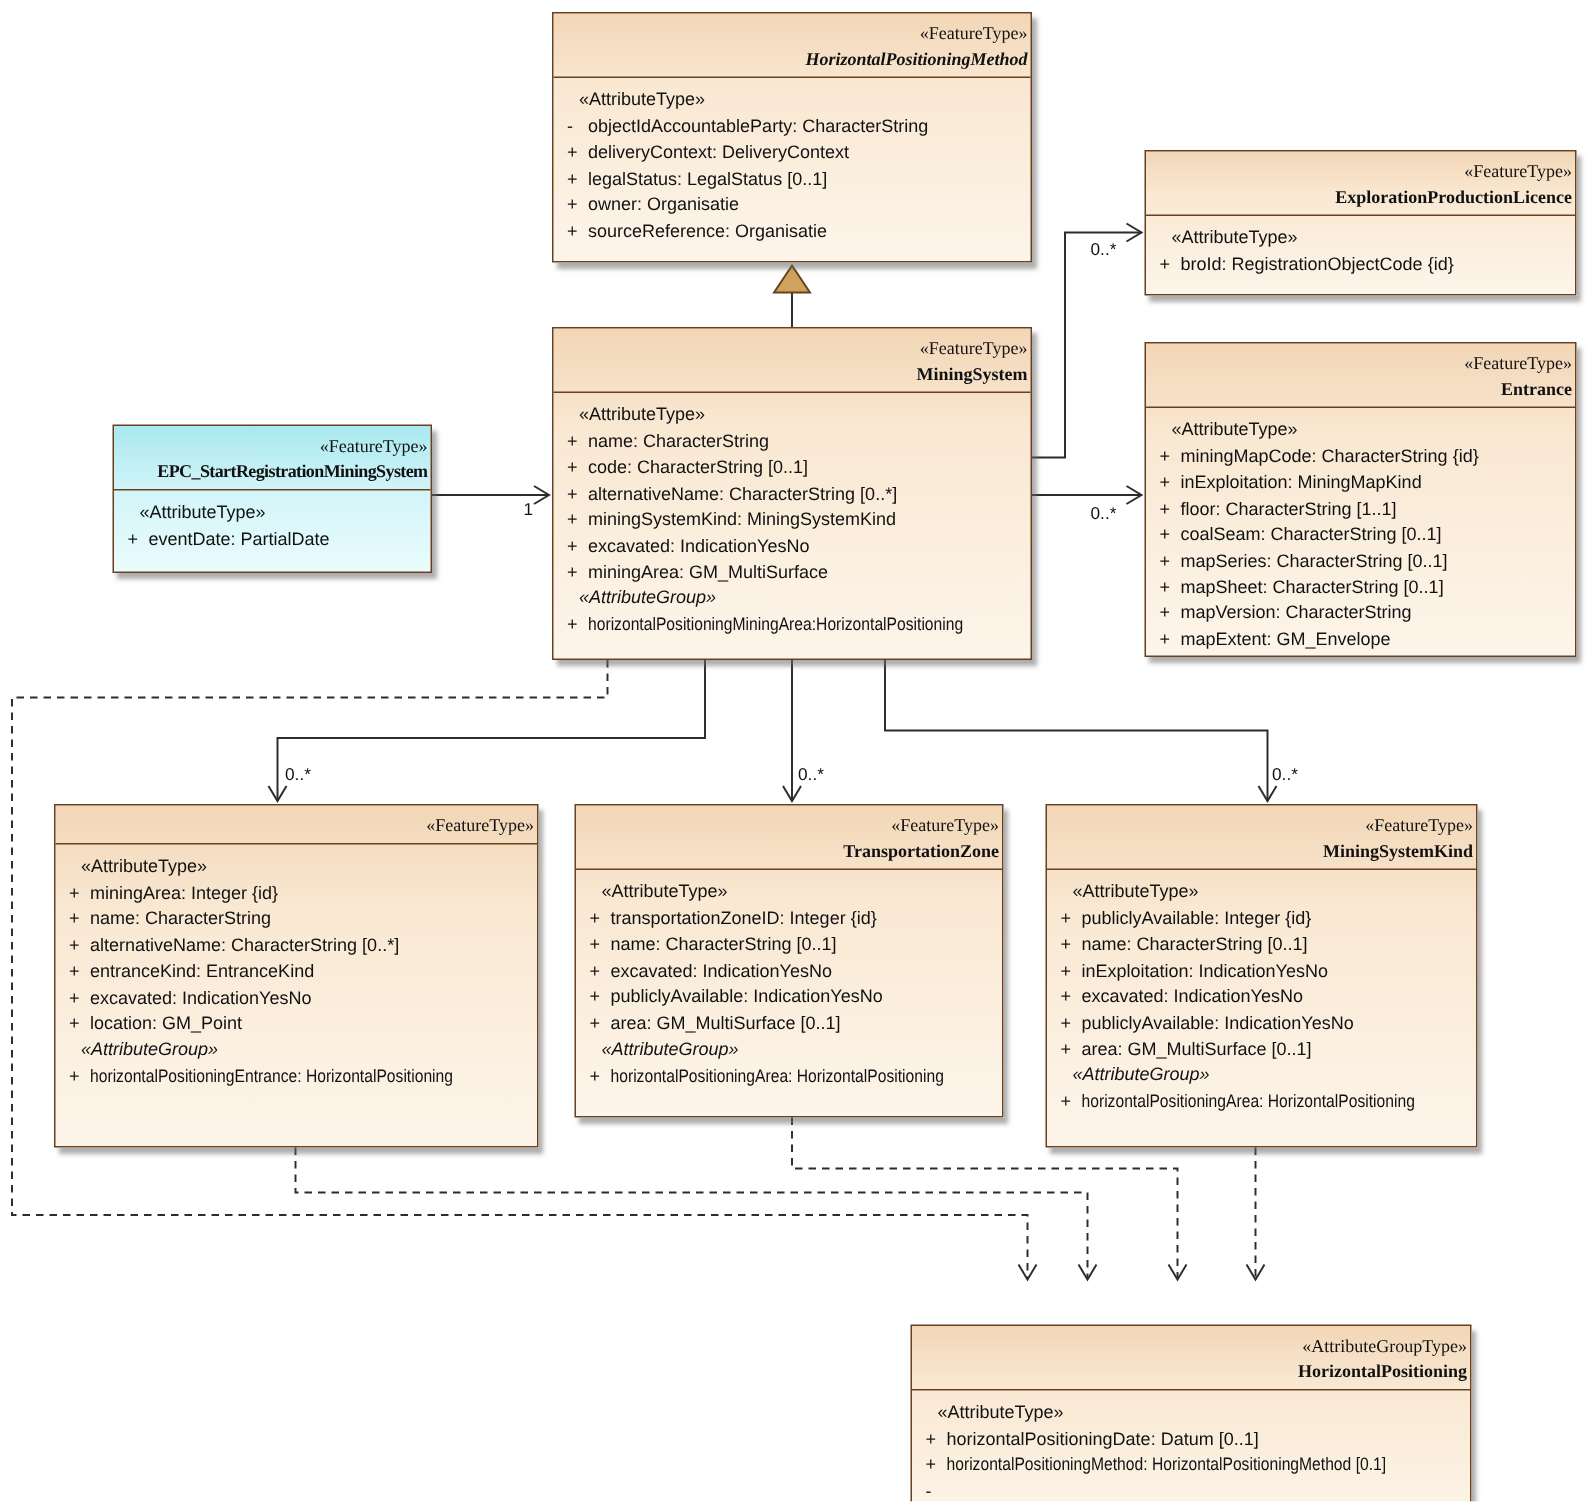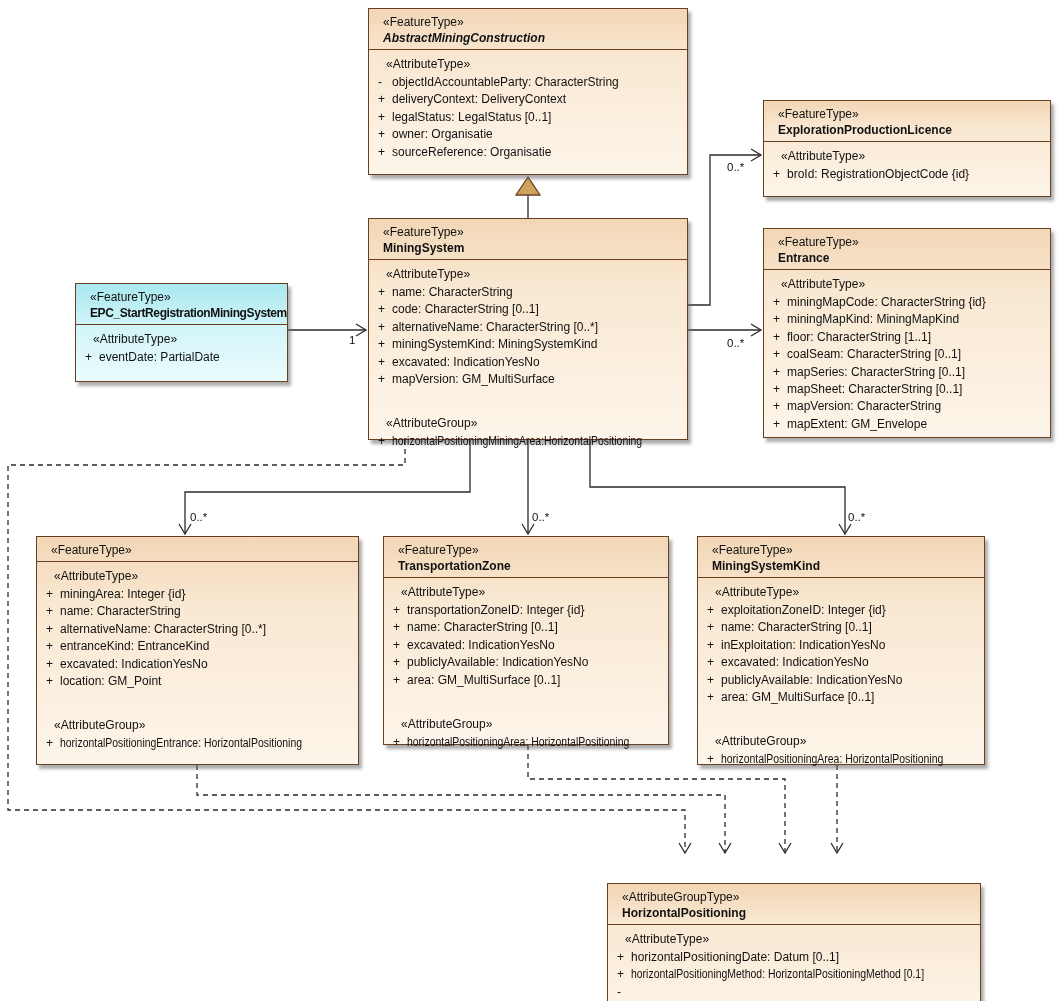--- a/index.html
+++ b/index.html
@@ -10,28 +10,28 @@
   .uml-class {
     position:absolute; z-index:2;
     border:1.4px solid #69401f;
     background:linear-gradient(180deg,#f2d6b6 0%, #f9e8d2 30%, #fdf5ea 100%);
     box-shadow:3px 4px 3px rgba(105,105,105,0.55);
     font-size:12px;
   }
   .uml-class.cyan {
     background:linear-gradient(180deg,#a9e8ef 0%, #d2f5f9 45%, #eafcfd 100%);
   }
-  .uml-hdr { text-align:left; padding:6px 14px 4px; border-bottom:1.4px solid #69401f; }
+  .uml-hdr { text-align:right; padding:6px 2px 4px; border-bottom:1.4px solid #69401f;font-family:Liberation Serif, serif; }
   .stereo { font-size:12px; }
   .cname { font-weight:bold; font-size:12px; margin-top:2px; }
   .cname.abstract { font-style:italic; }
   .cname.tight { letter-spacing:-0.4px; }
   .uml-body { padding:6px 2px 2px; }
   .sec-hdr { padding-left:15px; line-height:17px; margin-bottom:1px; white-space:nowrap; }
-  .grp { margin-top:27px; }
+  .grp { margin-top:0;font-style:italic; }
   .row { display:flex; line-height:17.4px; white-space:nowrap; }
   .vis { width:21px; padding-left:7px; flex:none; }
   .txt { display:inline-block; }
   .txt.squeeze { transform:scaleX(0.87); transform-origin:0 50%; }
   .mult { position:absolute; z-index:3; font-size:11.5px; color:#111; white-space:nowrap; }
 </style>
 </head>
 <body>
 
 <div class="canvas">
@@ -77,21 +77,21 @@
   <span class="mult" style="left:349px;top:334px">1</span>
   <span class="mult" style="left:727px;top:161px">0..*</span>
   <span class="mult" style="left:727px;top:337px">0..*</span>
   <span class="mult" style="left:190px;top:511px">0..*</span>
   <span class="mult" style="left:532px;top:511px">0..*</span>
   <span class="mult" style="left:848px;top:511px">0..*</span>
 
   <div class="uml-class" style="left:368px;top:8px;width:320px;height:167px">
     <div class="uml-hdr">
       <div class="stereo">«FeatureType»</div>
-      <div class="cname abstract">AbstractMiningConstruction</div>
+      <div class="cname abstract">HorizontalPositioningMethod</div>
     </div>
     <div class="uml-body">
       <div class="sec-hdr">«AttributeType»</div>
       <div class="row">
           <span class="vis">-</span>
           <span class="txt">objectIdAccountableParty: CharacterString</span>
         </div>
       <div class="row">
           <span class="vis">+</span>
           <span class="txt">deliveryContext: DeliveryContext</span>
@@ -133,21 +133,21 @@
       <div class="row">
           <span class="vis">+</span>
           <span class="txt">miningSystemKind: MiningSystemKind</span>
         </div>
       <div class="row">
           <span class="vis">+</span>
           <span class="txt">excavated: IndicationYesNo</span>
         </div>
       <div class="row">
           <span class="vis">+</span>
-          <span class="txt">mapVersion: GM_MultiSurface</span>
+          <span class="txt">miningArea: GM_MultiSurface</span>
         </div>
       <div class="sec-hdr grp">«AttributeGroup»</div>
       <div class="row">
           <span class="vis">+</span>
           <span class="txt squeeze">horizontalPositioningMiningArea:HorizontalPositioning</span>
         </div>
     </div>
   </div>
 
   <div class="uml-class cyan" style="left:75px;top:283px;width:213px;height:99px">
@@ -184,21 +184,21 @@
       <div class="cname">Entrance</div>
     </div>
     <div class="uml-body">
       <div class="sec-hdr">«AttributeType»</div>
       <div class="row">
           <span class="vis">+</span>
           <span class="txt">miningMapCode: CharacterString {id}</span>
         </div>
       <div class="row">
           <span class="vis">+</span>
-          <span class="txt">miningMapKind: MiningMapKind</span>
+          <span class="txt">inExploitation: MiningMapKind</span>
         </div>
       <div class="row">
           <span class="vis">+</span>
           <span class="txt">floor: CharacterString [1..1]</span>
         </div>
       <div class="row">
           <span class="vis">+</span>
           <span class="txt">coalSeam: CharacterString [0..1]</span>
         </div>
       <div class="row">
@@ -295,21 +295,21 @@
 
   <div class="uml-class" style="left:697px;top:536px;width:288px;height:229px">
     <div class="uml-hdr">
       <div class="stereo">«FeatureType»</div>
       <div class="cname">MiningSystemKind</div>
     </div>
     <div class="uml-body">
       <div class="sec-hdr">«AttributeType»</div>
       <div class="row">
           <span class="vis">+</span>
-          <span class="txt">exploitationZoneID: Integer {id}</span>
+          <span class="txt">publiclyAvailable: Integer {id}</span>
         </div>
       <div class="row">
           <span class="vis">+</span>
           <span class="txt">name: CharacterString [0..1]</span>
         </div>
       <div class="row">
           <span class="vis">+</span>
           <span class="txt">inExploitation: IndicationYesNo</span>
         </div>
       <div class="row">

